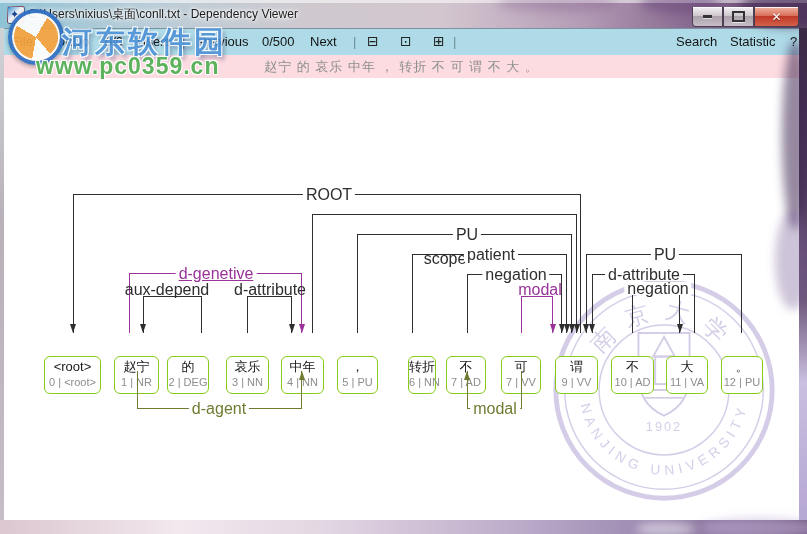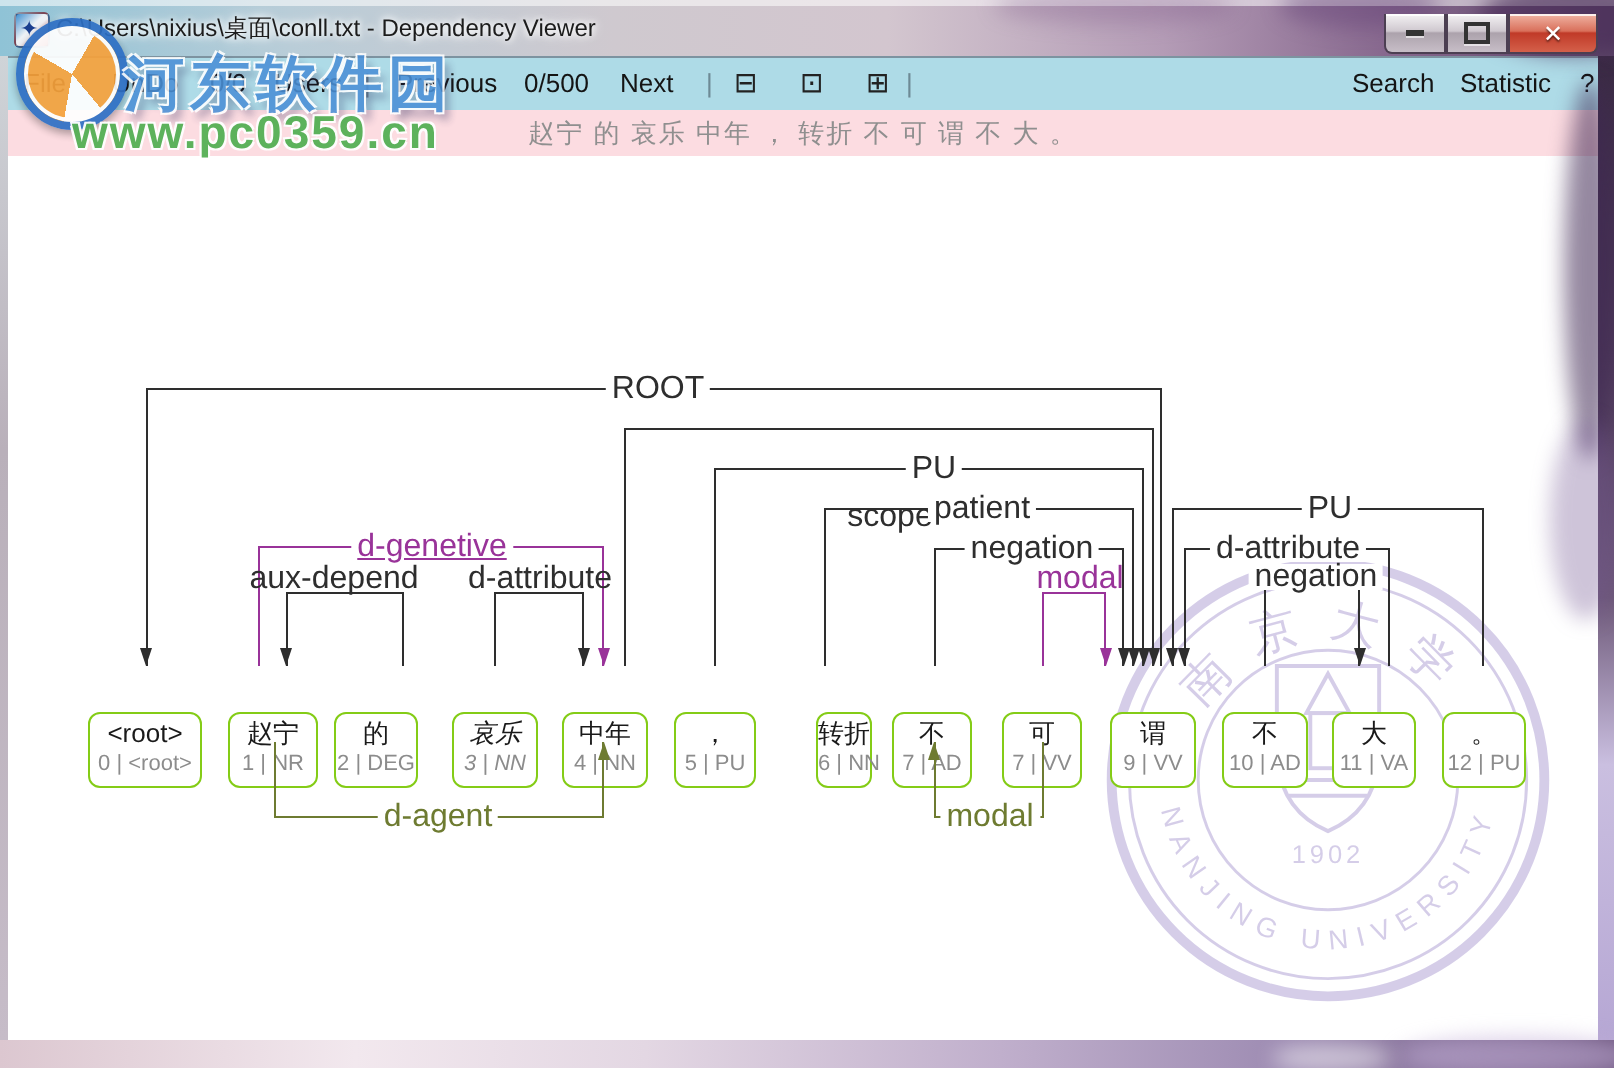--- a/index.html
+++ b/index.html
@@ -117,21 +117,21 @@
         <span class="tag">0 | &lt;root&gt;</span>
       </div>
       <div class="token" style="left: 114px; width: 45px;">
         <span class="form">赵宁</span>
         <span class="tag">1 | NR</span>
       </div>
       <div class="token" style="left: 167px; width: 42px;">
         <span class="form">的</span>
         <span class="tag">2 | DEG</span>
       </div>
-      <div class="token" style="left: 226px; width: 43px; font-style: italic;">
+      <div class="token" style="left: 226px; width: 43px;">
         <span class="form">哀乐</span>
         <span class="tag">3 | NN</span>
       </div>
       <div class="token" style="left: 281px; width: 43px;">
         <span class="form">中年</span>
         <span class="tag">4 | NN</span>
       </div>
       <div class="token" style="left: 337px; width: 41px;">
         <span class="form">，</span>
         <span class="tag">5 | PU</span>

